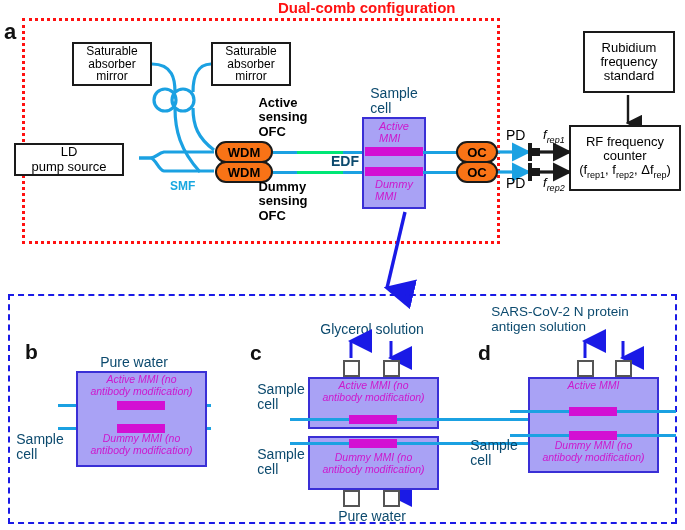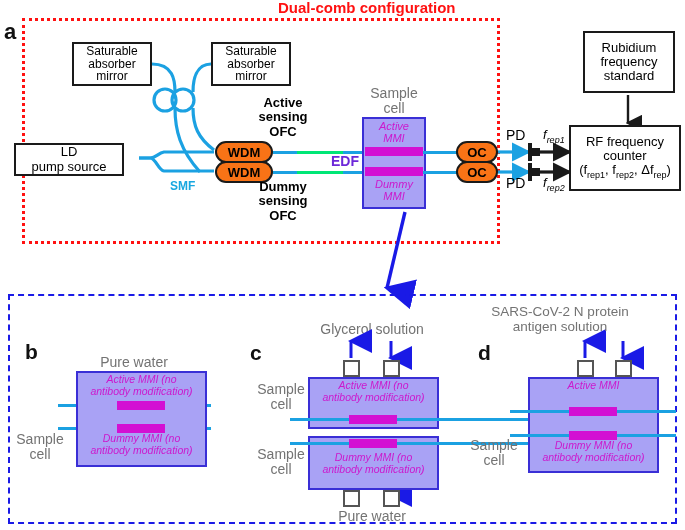--- a/index.html
+++ b/index.html
@@ -2,25 +2,25 @@
 <html><head>
 <meta charset="utf-8">
 <style>
   html,body{margin:0;padding:0;background:#ffffff;}
   body{width:685px;height:530px;position:relative;overflow:hidden;
        font-family:"Liberation Sans","DejaVu Sans",sans-serif;}
   .abs{position:absolute;}
   .box{position:absolute;border:2px solid #1a1a1a;background:#fff;
        display:flex;align-items:center;justify-content:center;text-align:center;
        color:#000;line-height:1.08;box-sizing:border-box;}
-  .lbl{position:absolute;text-align:center;line-height:1.1;white-space:nowrap;}
+  .lbl{position:absolute;line-height:1.1;white-space:nowrap;}
   .lblw{position:absolute;text-align:center;line-height:1.1;}
-  .blue{color:#737373;}
+  .blue{color:#0c4a6e;}
   .mag{color:#cc18cc;font-style:italic;}
-  .grn{color:#6d28d9;padding-left:31px;}
+  .grn{color:#0c4a6e;padding-left:31px;}
   .cyanT{color:#18a7e0;}
   .blk{color:#000;font-weight:bold;}
   .redttl{color:#ff1111;font-weight:bold;}
   .panelLetter{position:absolute;font-weight:bold;color:#111;}
 
   
   #red-frame{position:absolute;left:22px;top:18px;width:478px;height:226px;
      border:3px dotted #ff1111;box-sizing:border-box;}
   
   #blue-frame{position:absolute;left:8px;top:294px;width:669px;height:230px;

